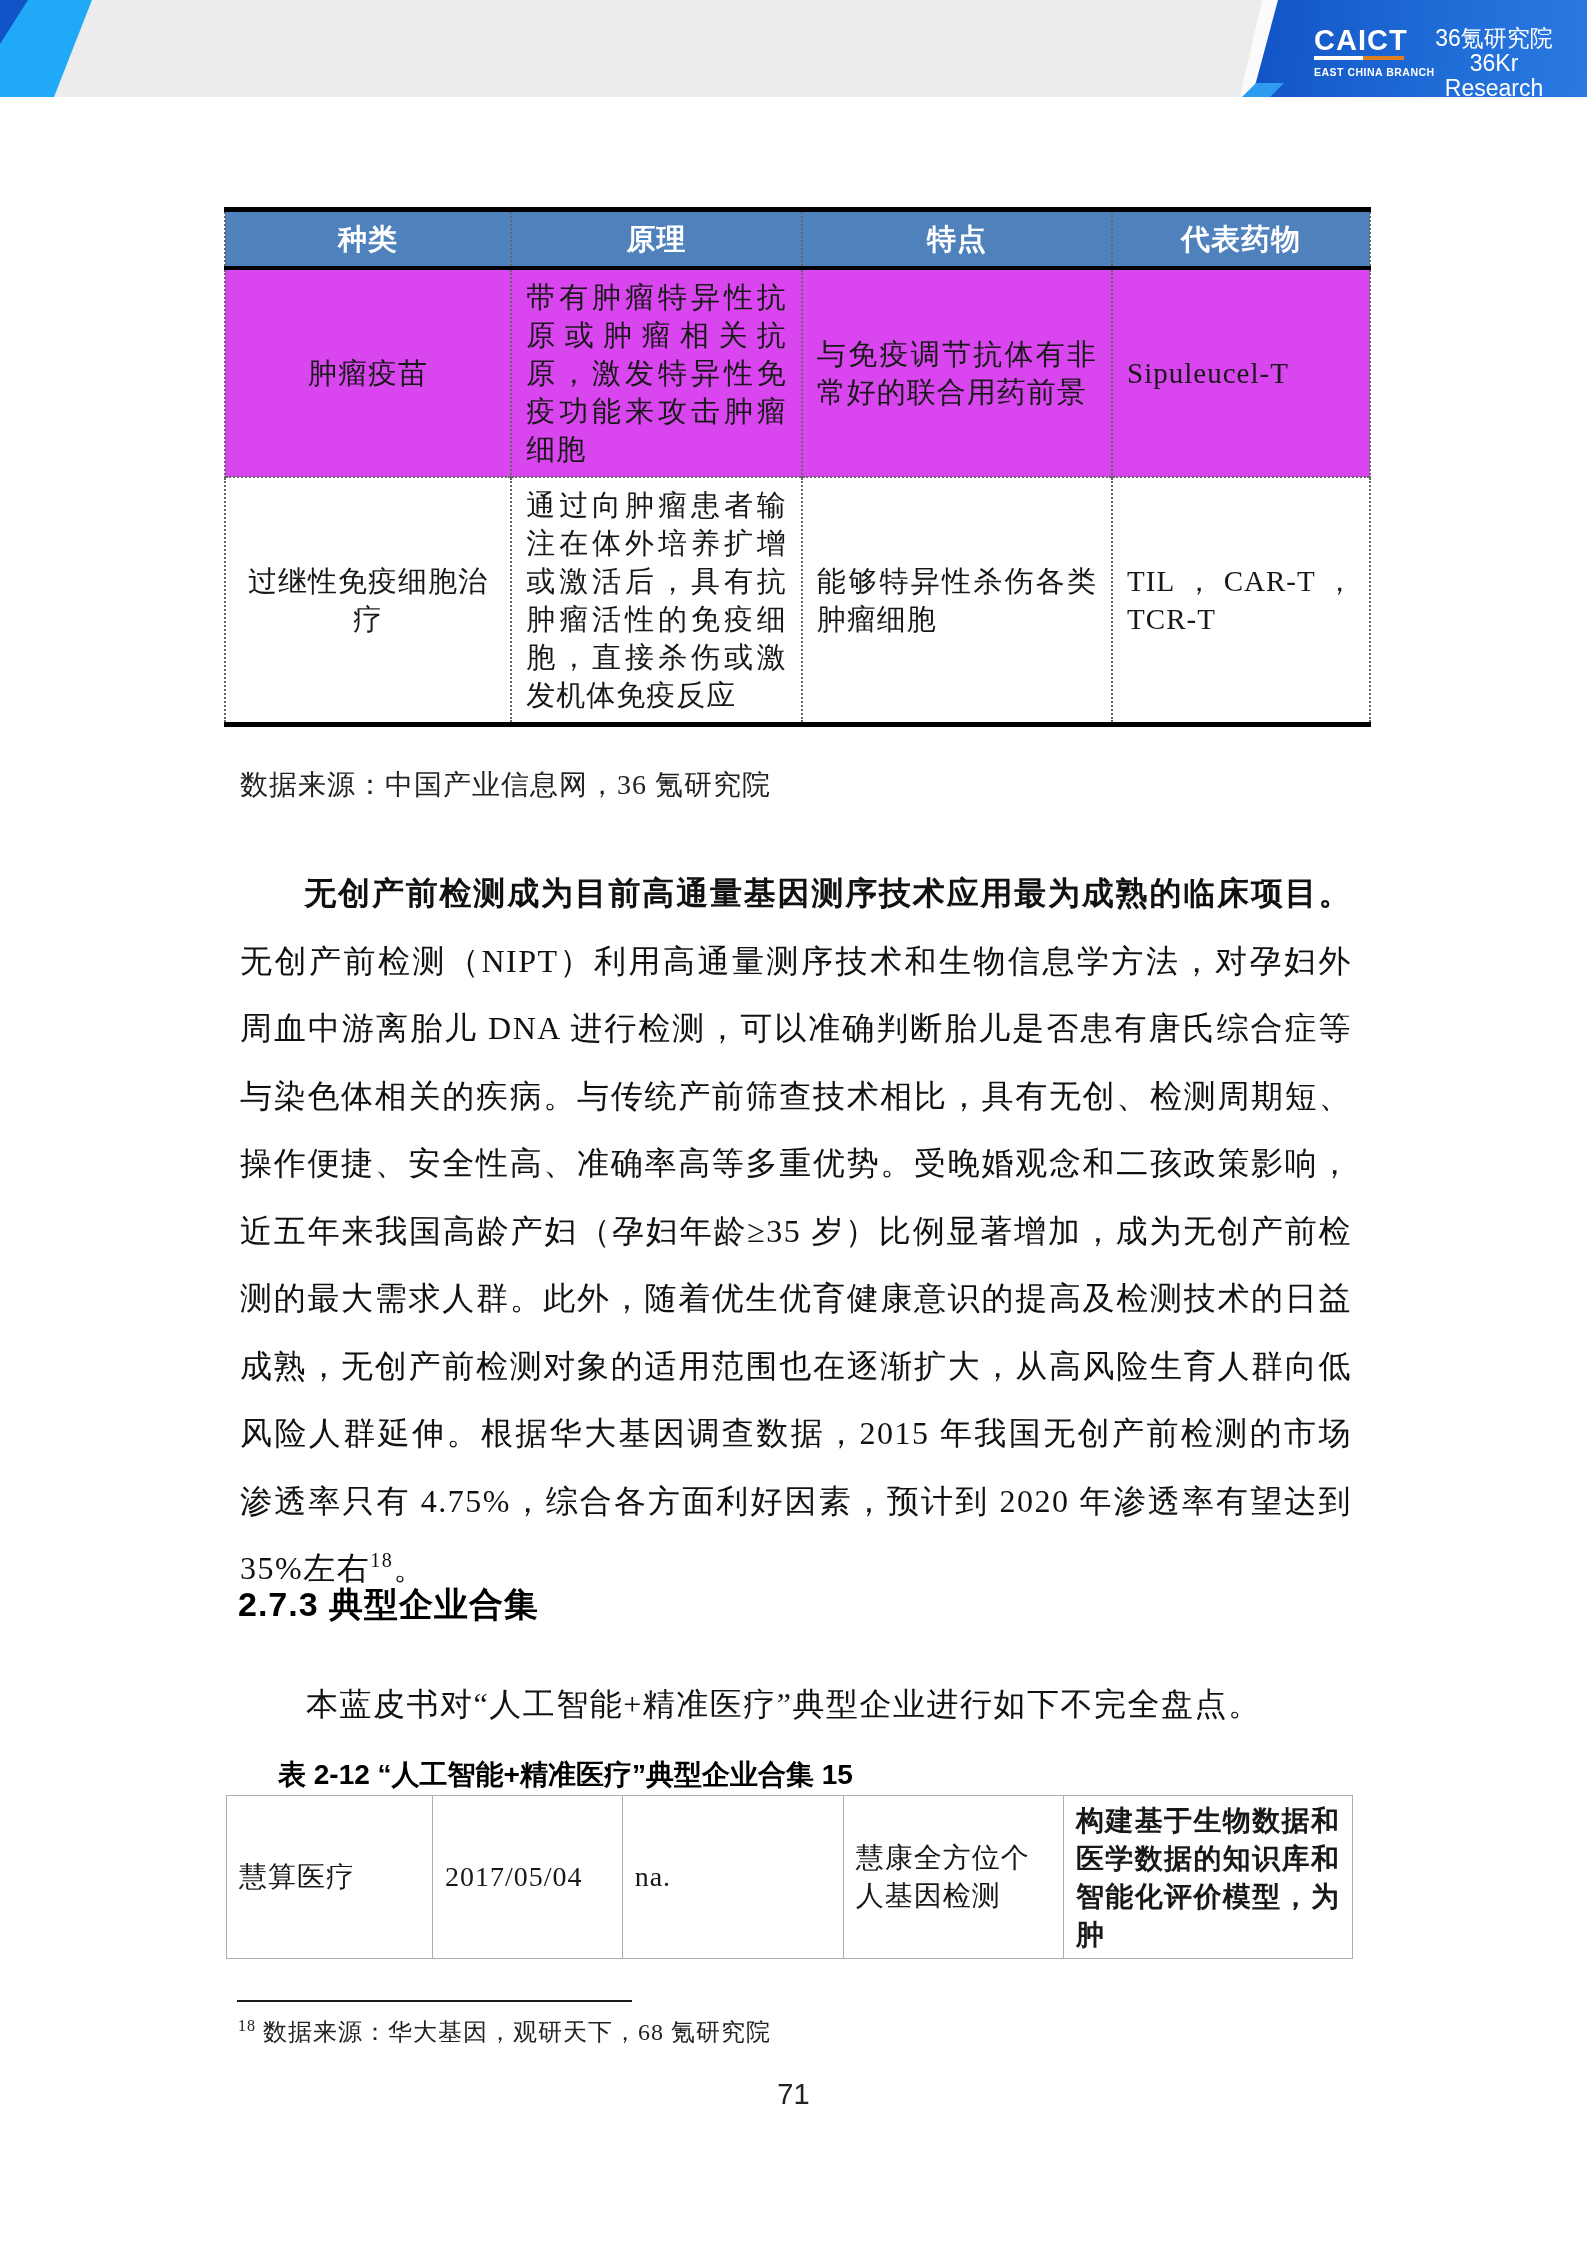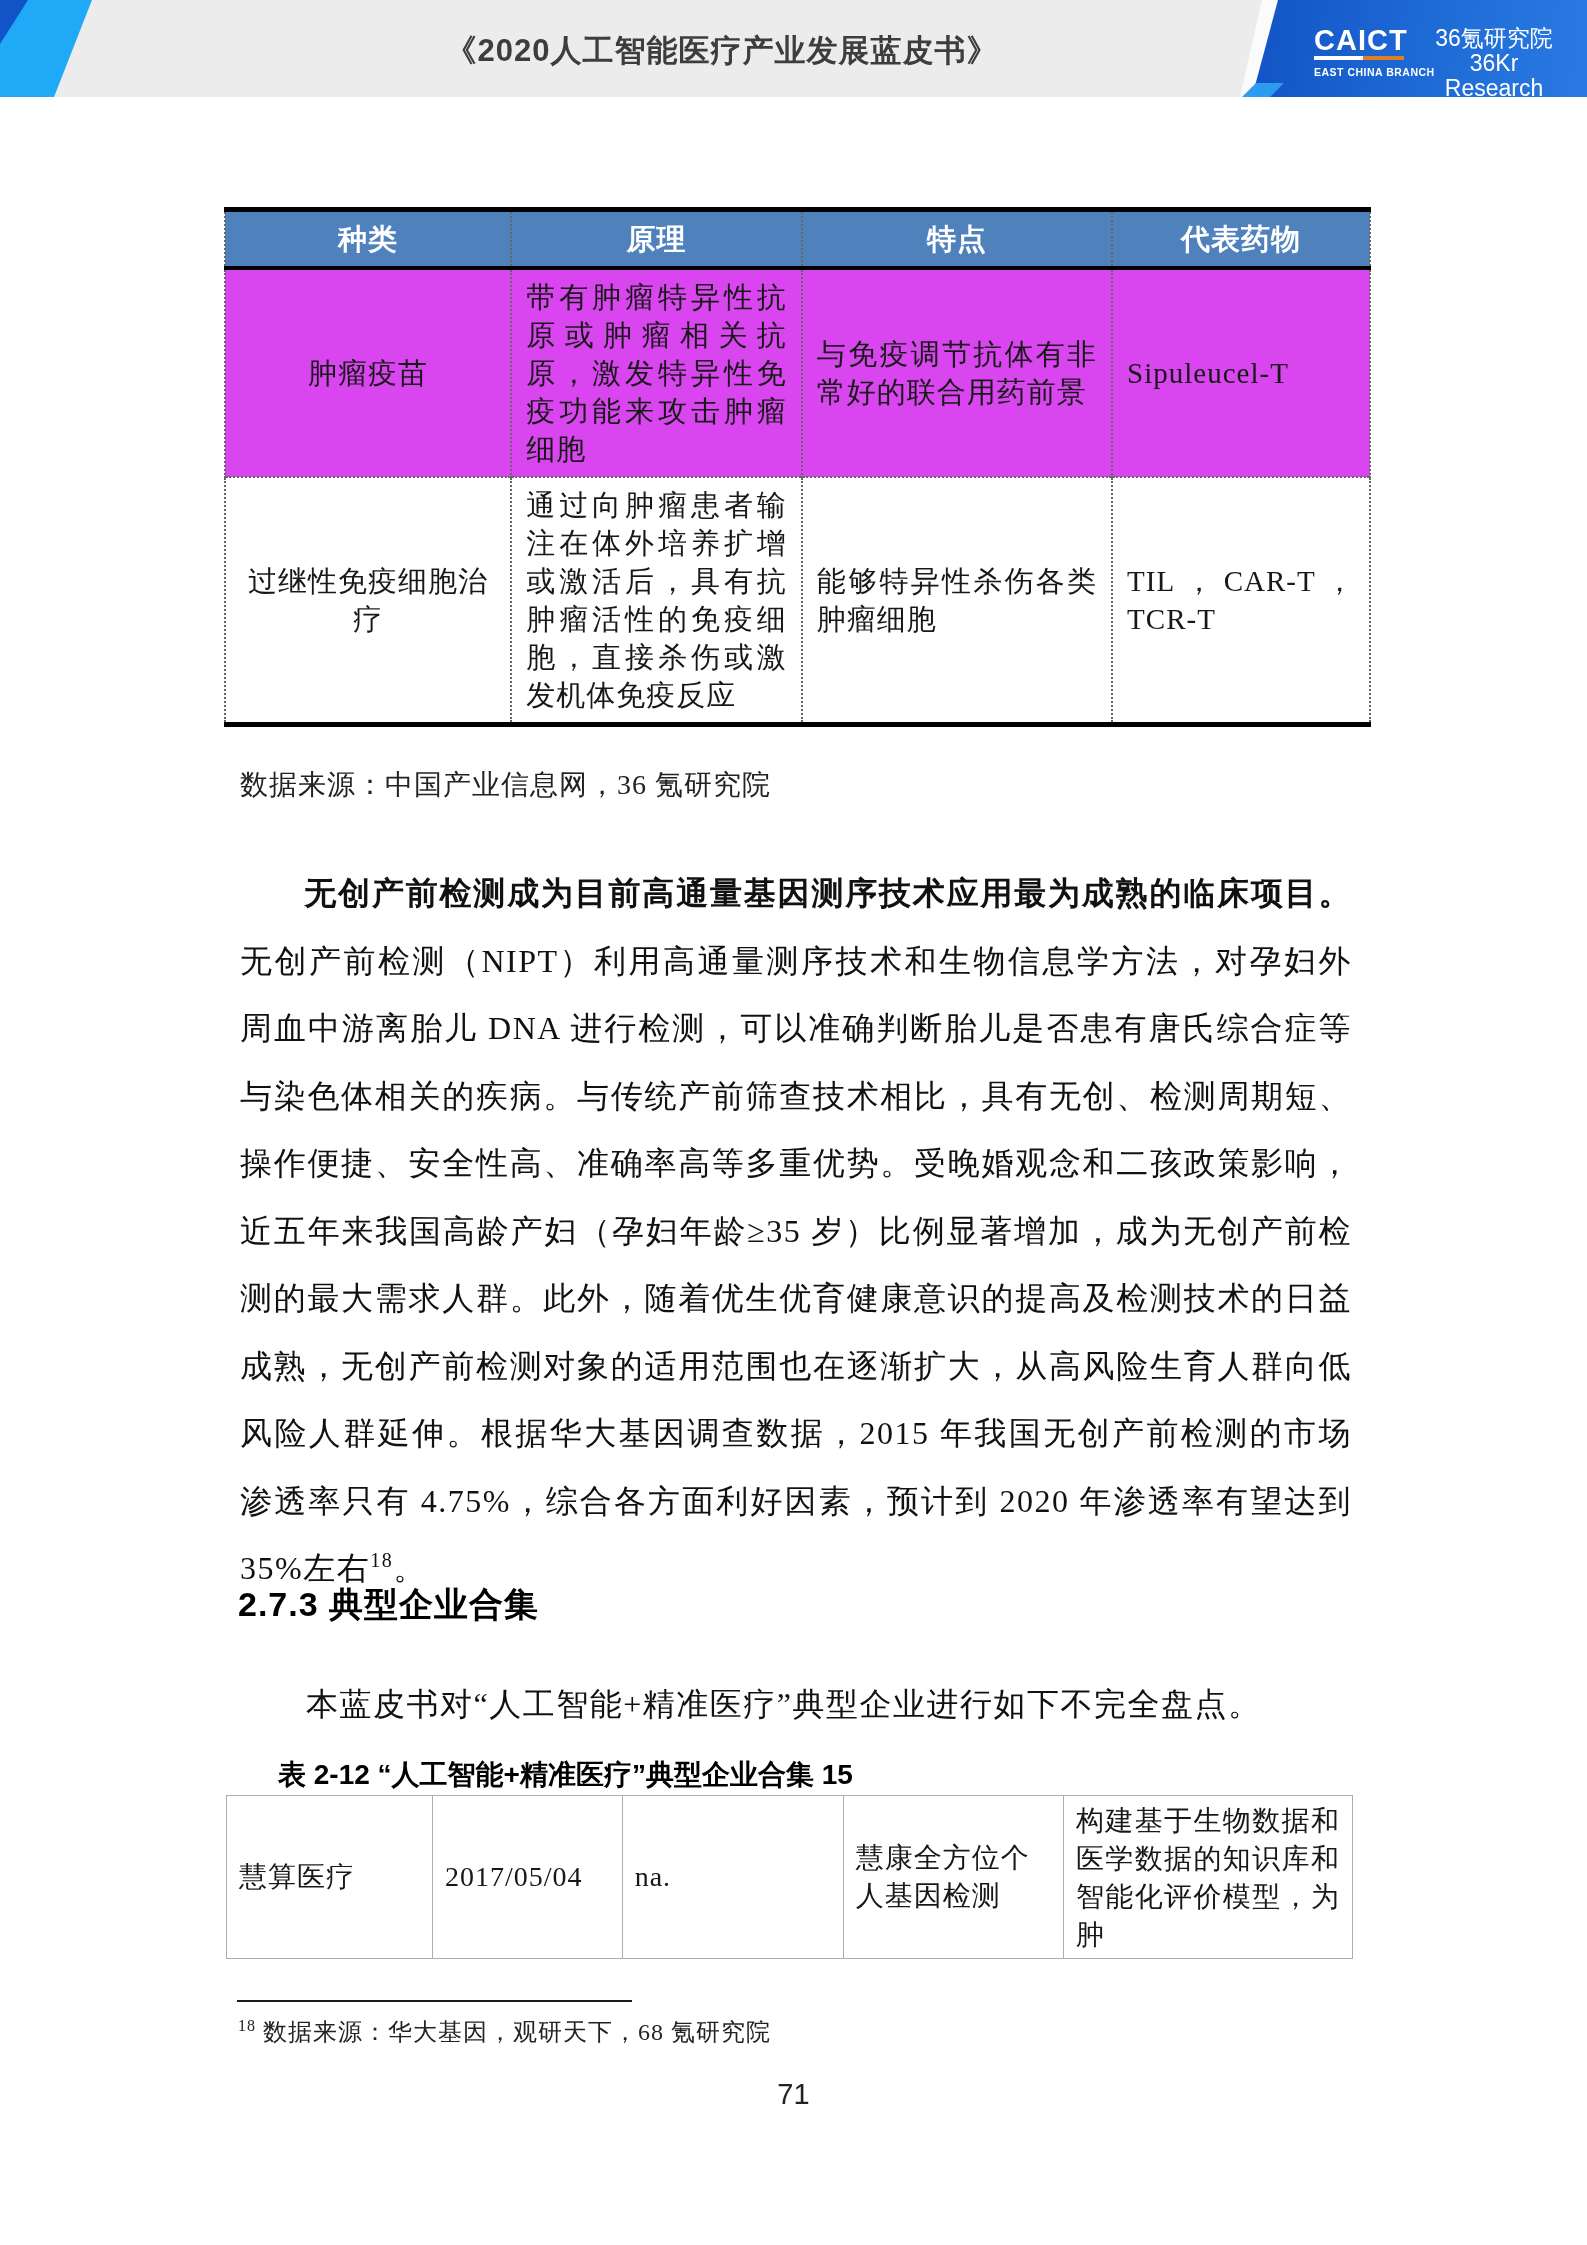--- a/index.html
+++ b/index.html
@@ -62,39 +62,38 @@
          font-weight:bold;font-size:28px;color:#000;}
 
   
   .t2{position:absolute;left:226px;top:1795px;width:1126px;display:table;table-layout:fixed;
       border:1.5px solid #adadad;border-collapse:collapse;font-size:28px;color:#181818;}
   .t2 .tr{display:table-row;}
   .t2 .td{display:table-cell;border-left:1.5px solid #adadad;padding:4px 12px;line-height:38px;letter-spacing:1px;}
   .t2 .hrow .td{font-weight:bold;text-align:center;vertical-align:middle;height:42px;
       border-bottom:1.5px solid #adadad;}
   .t2 .r1 .td{height:112px;vertical-align:middle;overflow:hidden;}
-  .t2 .r1 .clip{vertical-align:top;padding-top:6px;text-align:justify;text-justify:inter-character;}
+  .t2 .r1 .clip{vertical-align:top;padding-top:6px;text-align:justify;text-justify:inter-character;font-weight:bold;}
   .t2 .k1{width:18.1%;} .t2 .k2{width:16.5%;} .t2 .k3{width:19.6%;} .t2 .k4{width:19.5%;} .t2 .k5{width:26.3%;}
 
   
   .fn-sep{position:absolute;left:237px;top:2000px;width:395px;border-top:2.5px solid #1a1a1a;}
   .footnote{position:absolute;left:238px;top:2016px;font-size:24px;letter-spacing:1px;color:#222;}
   .footnote sup{font-size:16px;}
   .page-no{position:absolute;left:0;top:2078px;width:1587px;text-align:center;
       font-family:"Liberation Sans","DejaVu Sans",sans-serif;font-size:29px;color:#222;}
 </style>
 </head>
 <body>
 
 <div>
 
   <header class="banner">
     <div class="deco-dark"></div>
     <div class="deco-light"></div>
-    <div class="banner-title">《2020人工智能医疗产业发展蓝皮书》</div>
     <div class="header-right">
       <div class="stripe-white"></div>
       <div class="box-blue"></div>
       <div class="accent-light"></div>
       <div class="caict">
         <div class="caict-name">CAICT</div>
         <div class="caict-line"></div>
         <div class="caict-sub">EAST CHINA BRANCH</div>
       </div>
       <div class="org">

